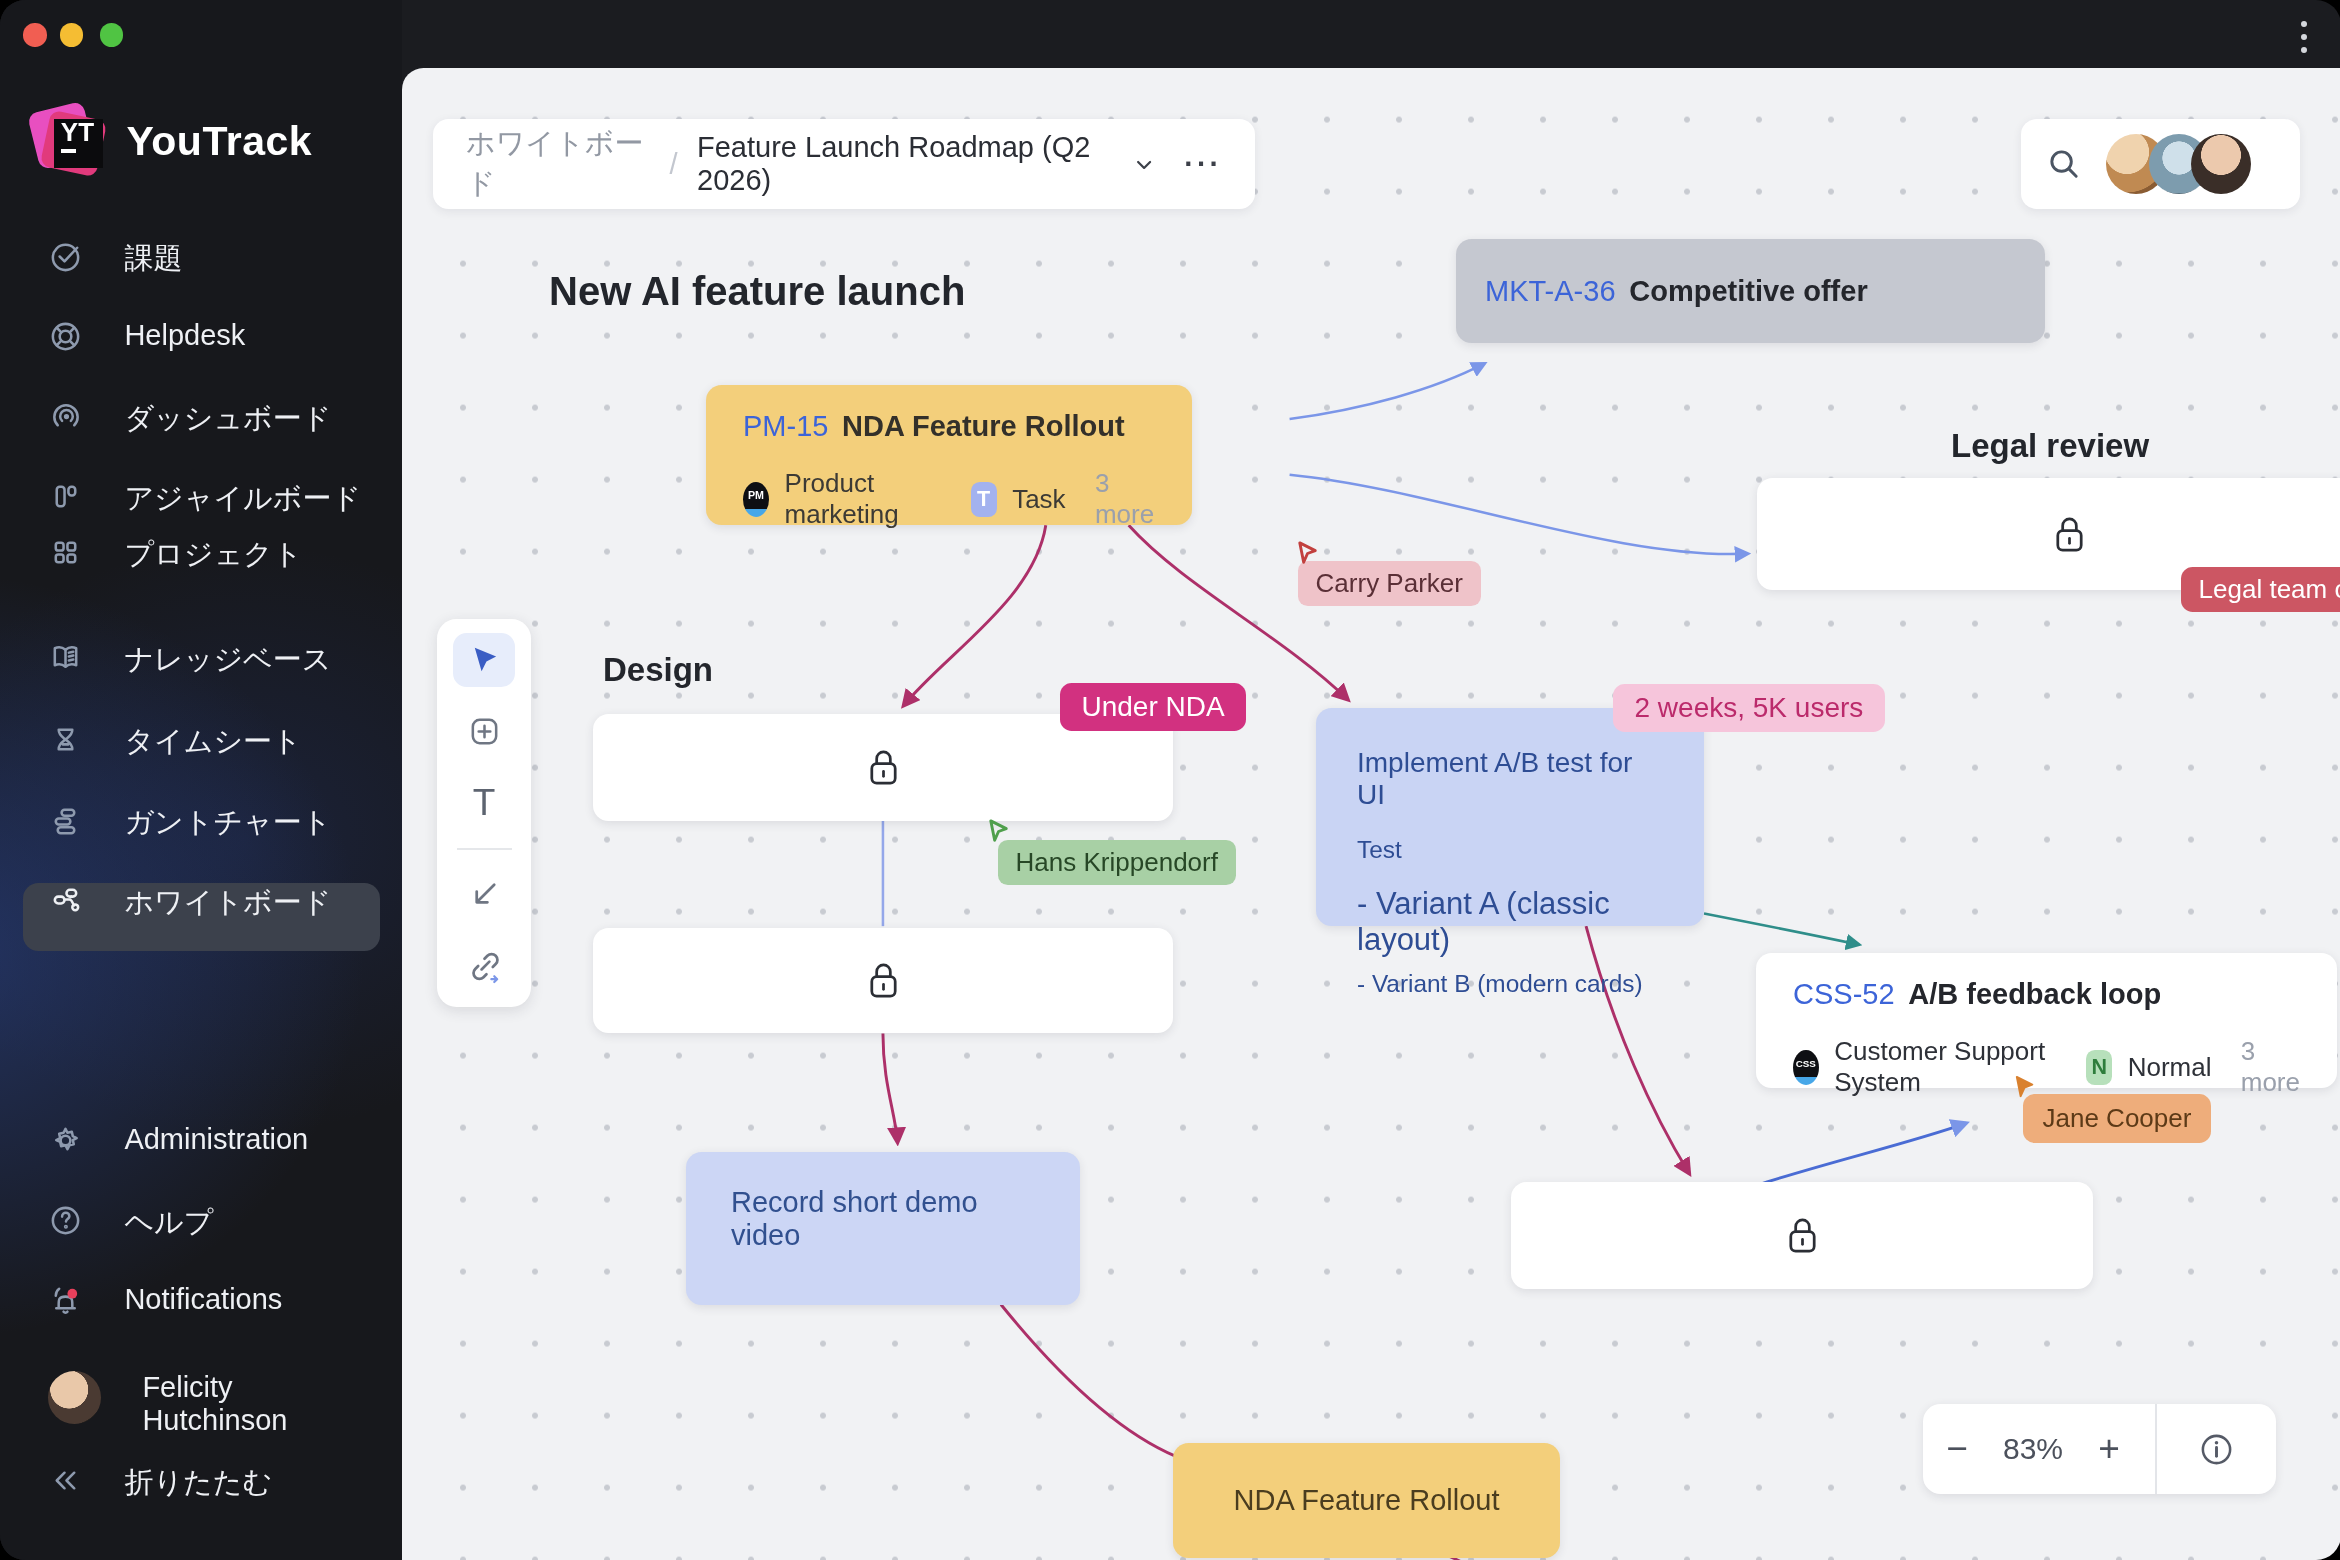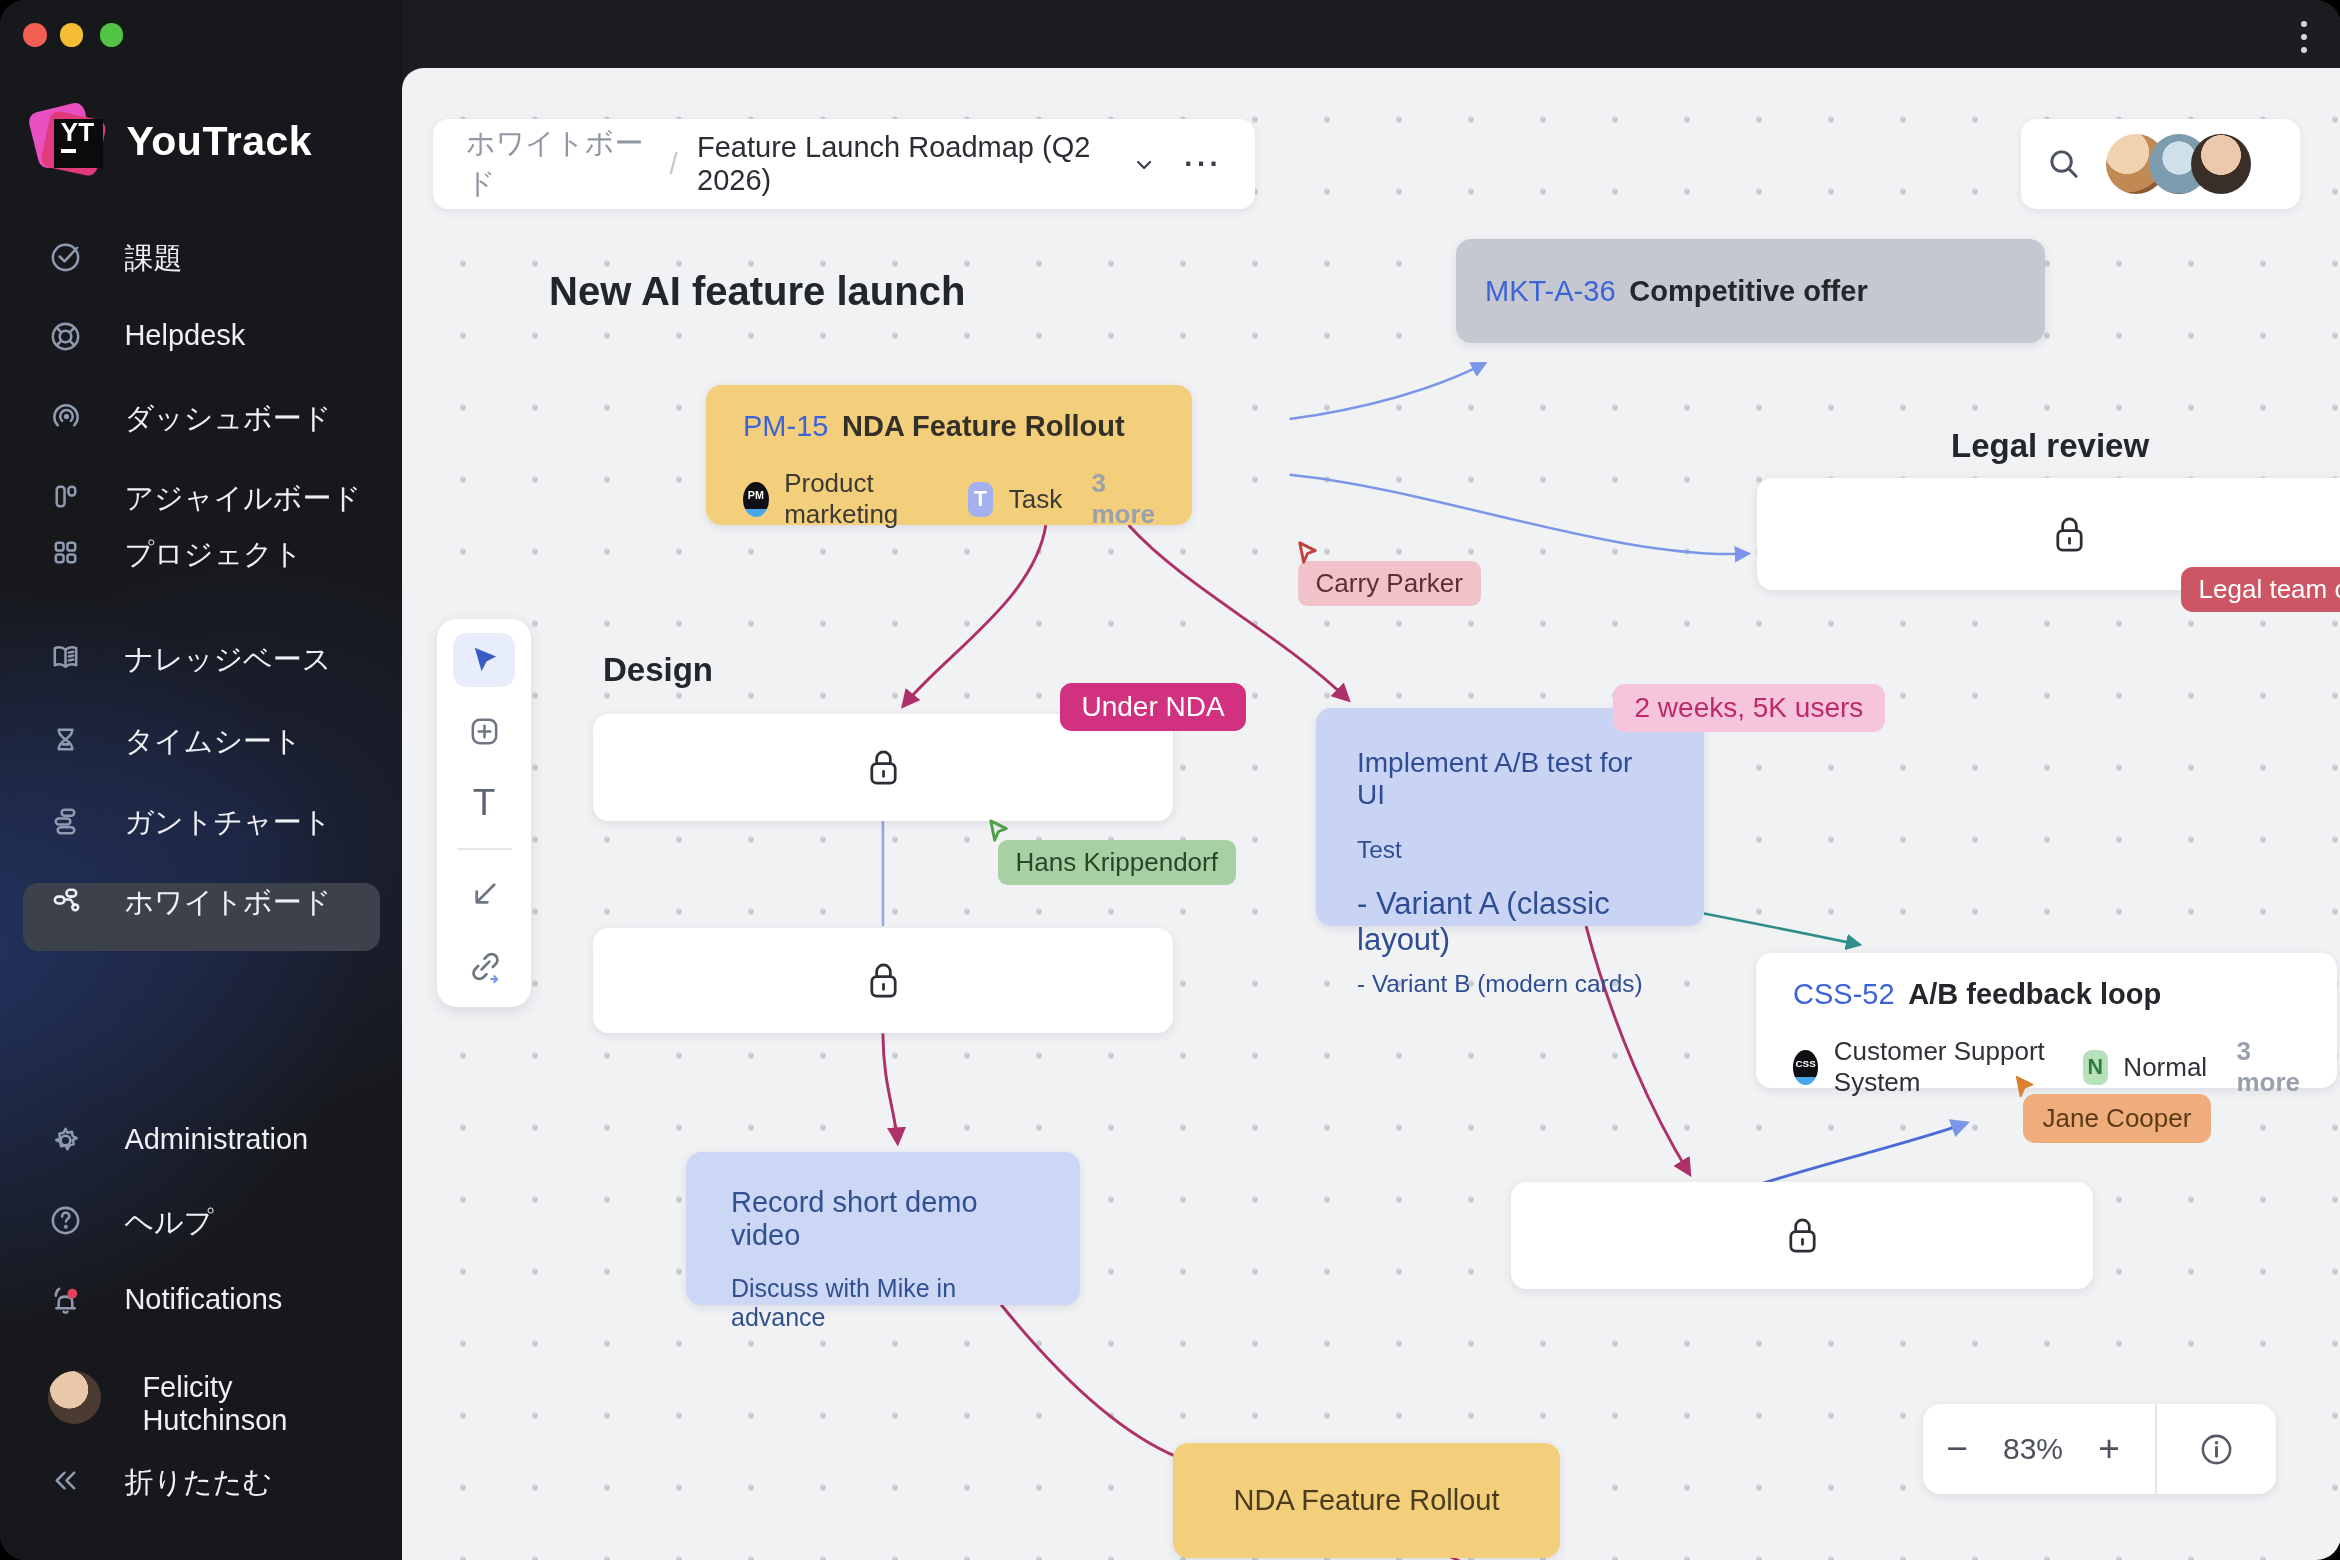--- a/index.html
+++ b/index.html
@@ -48,21 +48,21 @@
   .board-h1{position:absolute;font-size:40px;font-weight:800;color:#23262c;z-index:2;}
   .board-h2{position:absolute;font-size:33px;font-weight:700;color:#23262c;z-index:2;}
   .issue-line{display:flex;align-items:center;gap:13.7px;font-size:29px;}
   .issue-id{color:#3c64d8;}
   .issue-title{font-weight:700;color:#24262c;}
   .chip-row{display:flex;align-items:center;gap:15.6px;margin-top:25px;font-size:26px;color:#3c3a35;}
   .proj-av{width:35px;height:35px;border-radius:50%;background:linear-gradient(to bottom,#0e0f13 76%,#47a7e8 76%);color:#fff;font-size:10.7px;font-weight:700;display:flex;align-items:center;justify-content:center;padding-bottom:7.8px;}
   .sq-chip{width:35px;height:35px;border-radius:8.8px;display:flex;align-items:center;justify-content:center;font-size:21.5px;font-weight:700;}
   .chip-t{background:#a3b2ef;color:#fff;}
   .chip-n{background:#b7e0bb;color:#2e7d3c;}
-  .more{color:#9aa0ac;font-weight:bold;}
+  .more{color:#9aa0ac;}
   .tag{position:absolute;border-radius:9.8px;padding:6.8px 17.6px;font-size:26px;white-space:nowrap;z-index:4;}
   .badge{position:absolute;border-radius:11.7px;padding:7.8px 21.5px;font-size:28px;white-space:nowrap;z-index:4;}
   .cursor{position:absolute;z-index:5;}
   .conn{position:absolute;inset:0;width:100%;height:100%;z-index:1;pointer-events:none;}
 
   
   .topcard{position:absolute;background:#fff;border-radius:15.6px;box-shadow:0 2.9px 9.8px rgba(40,44,58,.08);z-index:3;display:flex;align-items:center;}
   .bc{left:31px;top:51px;width:822px;height:90px;padding:0 33px;gap:13.7px;font-size:29px;}
   .bc .root{color:#9298a3;}
   .bc .sep{color:#c3c7cf;margin:0 5.9px;}
@@ -412,21 +412,20 @@
         <svg width="39" height="43" viewBox="0 0 40 44">
               <rect x="8" y="18" width="24" height="20" rx="5" stroke="#2b2e35" stroke-width="2.8" fill="none"></rect>
               <path d="M13 18 v-5 a7 7 0 0 1 14 0 v5" stroke="#2b2e35" stroke-width="2.8" fill="none"></path>
               <path d="M20 26 v5" stroke="#2b2e35" stroke-width="2.8" stroke-linecap="round"></path>
             </svg>
       </span>
     </div>
 
     <div class="card" style="left:284px;top:1084px;width:394px;height:153px;background:#ccd6f5;color:#31508f;padding:34px 45px">
       <div style="font-size:29px">Record short demo video</div>
-      <div style="font-size:25px;margin-top:21.5px">Discuss with Mike in advance</div>
     </div>
 
     <div class="card yellow" style="left:771px;top:1375px;width:387px;height:115px;display:flex;align-items:center;justify-content:center">
       <span style="font-size:29px;color:#4a3d1f">NDA Feature Rollout</span>
     </div>
 
     <div class="zoombar">
       <span class="zbtn">−</span>
       <span class="zlevel">83%</span>
       <span class="zbtn">+</span>

